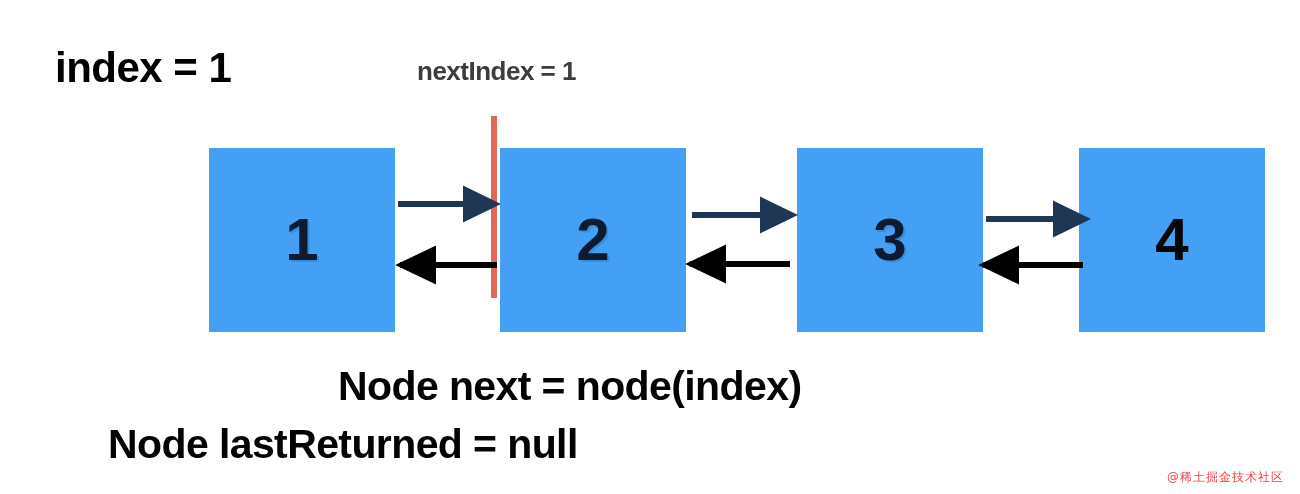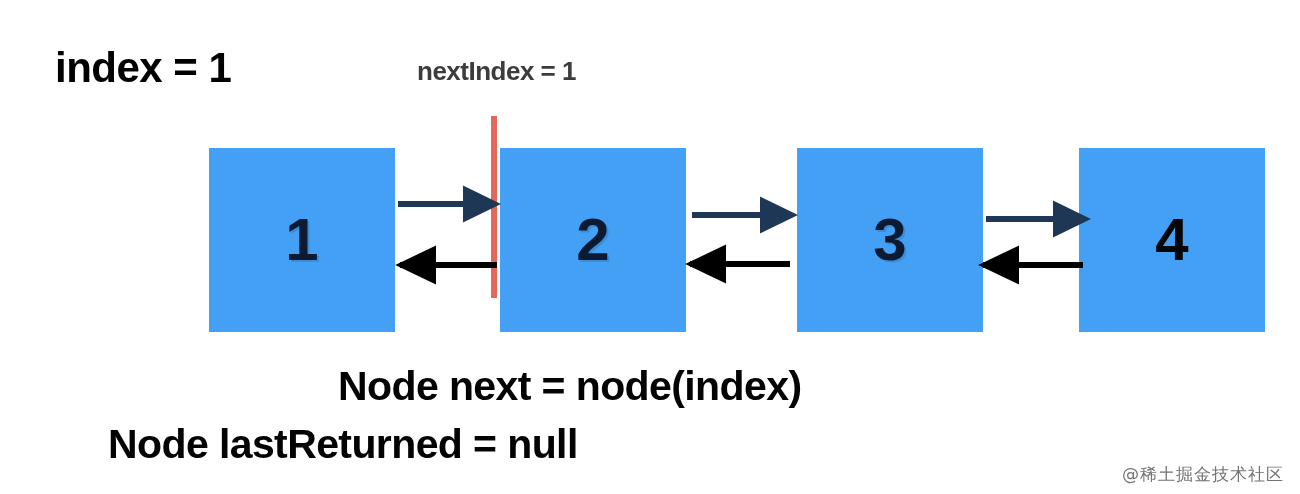--- a/index.html
+++ b/index.html
@@ -102,22 +102,22 @@
     width: 1300px;
     height: 494px;
     pointer-events: none;
   }
 
   
   #watermark {
     position: absolute;
     right: 16px;
     bottom: 8px;
-    font-size: 17px;
-    color: #737373;
+    font-size: 12px;
+    color: #ef4444;
     letter-spacing: 1px;
     white-space: nowrap;
     font-family: "DejaVu Sans", sans-serif;
   }
 </style>
 </head>
 <body>
 
 <div id="stage">
 

